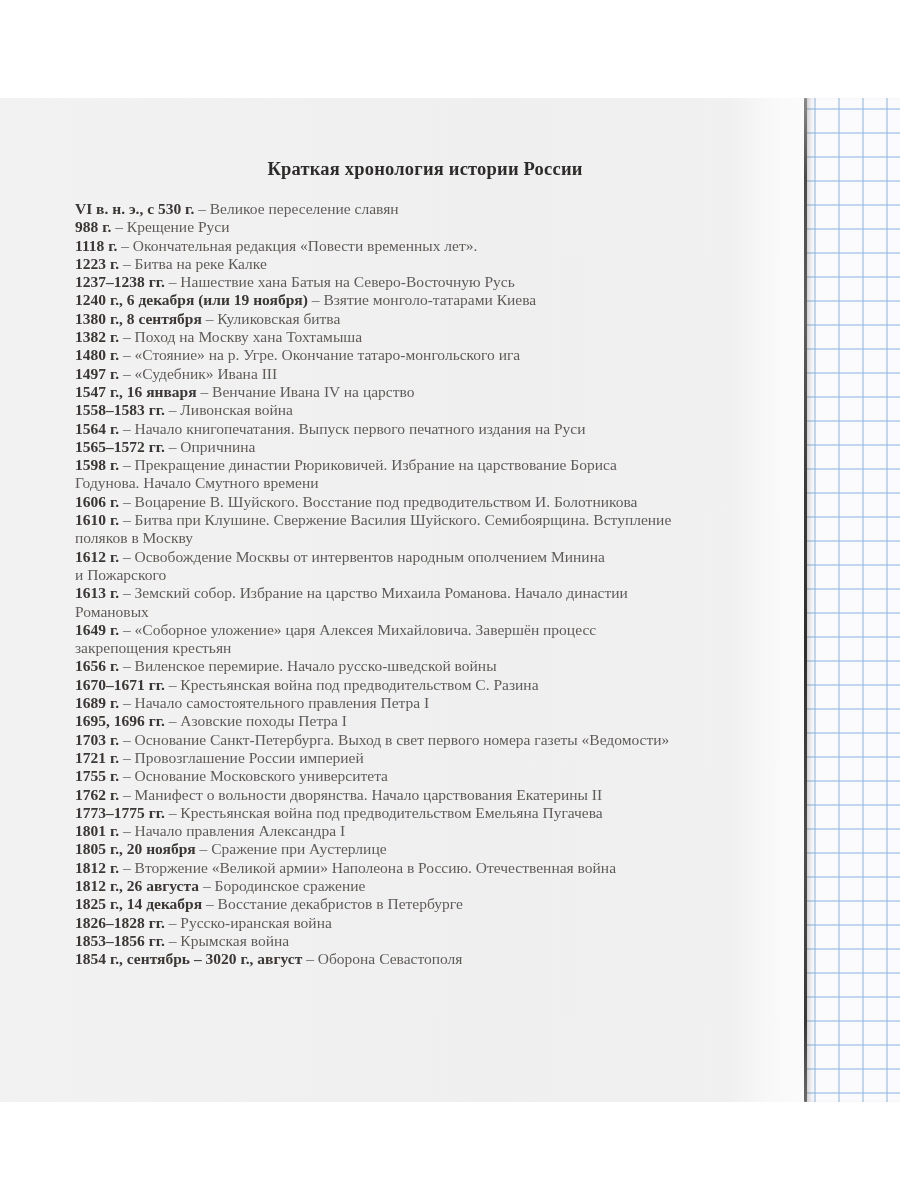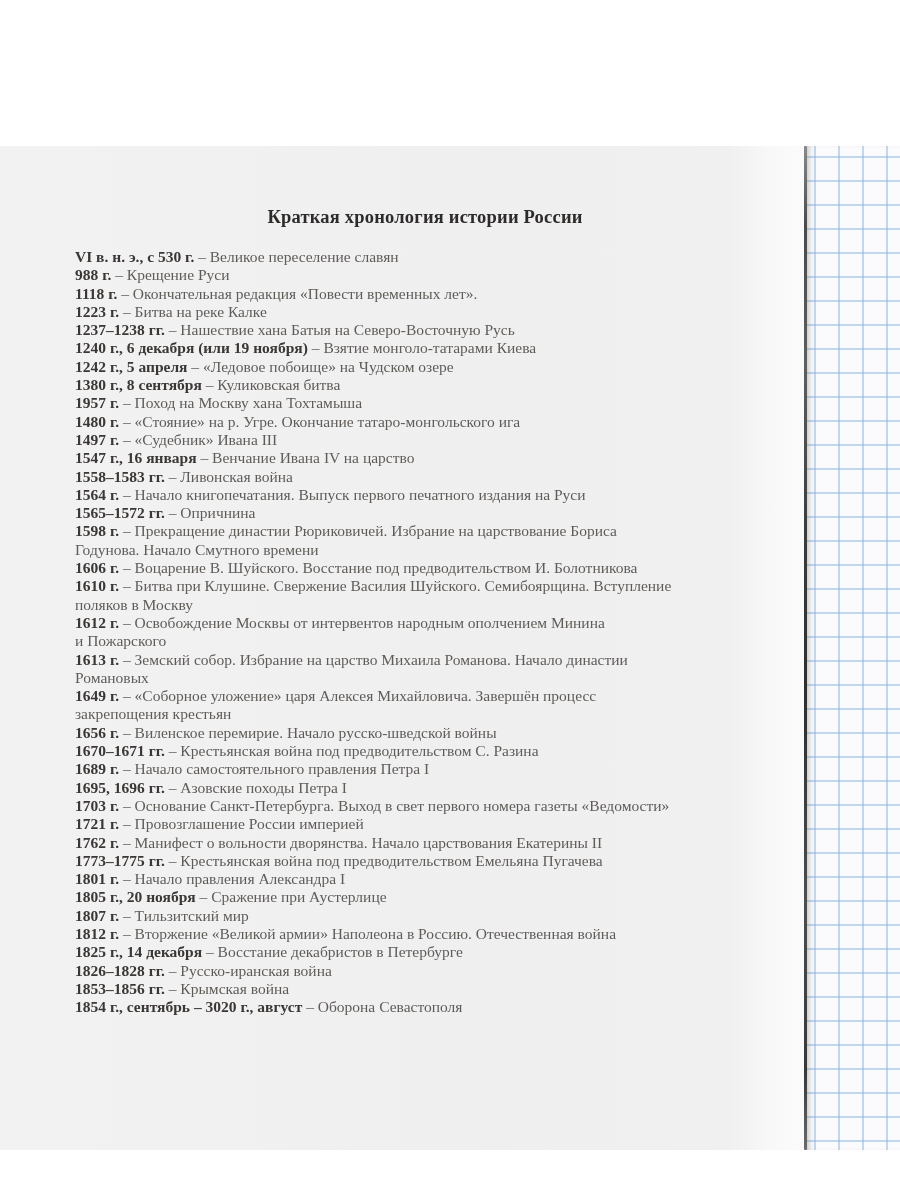--- a/index.html
+++ b/index.html
@@ -17,21 +17,20 @@
   }
   
   .notebook {
     position: absolute;
     top: 98px;
     left: 0;
     width: 900px;
     height: 1004px;
     background: linear-gradient(90deg, #f3f2f3 0%, #f0eff0 55%, #f2f1f2 100%);
     overflow: hidden;
-    margin-top: 48px;
   }
   
   .grid-paper {
     position: absolute;
     top: 0;
     right: 0;
     width: 94px;
     height: 100%;
     background-color: #fbfbfd;
     background-image:
@@ -102,23 +101,22 @@
     <div class="page-edge-line"></div>
     <div class="page-content">
       <h1 class="page-title">Краткая хронология истории России</h1>
       <div class="timeline">
           <div class="entry"><span class="date">VI в. н. э., с 530 г.</span><span class="event"> – Великое переселение славян</span></div>
           <div class="entry"><span class="date">988 г.</span><span class="event"> – Крещение Руси</span></div>
           <div class="entry"><span class="date">1118 г.</span><span class="event"> – Окончательная редакция «Повести временных лет».</span></div>
           <div class="entry"><span class="date">1223 г.</span><span class="event"> – Битва на реке Калке</span></div>
           <div class="entry"><span class="date">1237–1238 гг.</span><span class="event"> – Нашествие хана Батыя на Северо-Восточную Русь</span></div>
           <div class="entry"><span class="date">1240 г., 6 декабря (или 19 ноября)</span><span class="event"> – Взятие монголо-татарами Киева</span></div>
-          <div class="entry"><span class="date">1242 г., 5 апреля</span><span class="event"> – «Ледовое побоище» на Чудском озере</span></div>
           <div class="entry"><span class="date">1380 г., 8 сентября</span><span class="event"> – Куликовская битва</span></div>
-          <div class="entry"><span class="date">1957 г.</span><span class="event"> – Поход на Москву хана Тохтамыша</span></div>
+          <div class="entry"><span class="date">1382 г.</span><span class="event"> – Поход на Москву хана Тохтамыша</span></div>
           <div class="entry"><span class="date">1480 г.</span><span class="event"> – «Стояние» на р. Угре. Окончание татаро-монгольского ига</span></div>
           <div class="entry"><span class="date">1497 г.</span><span class="event"> – «Судебник» Ивана III</span></div>
           <div class="entry"><span class="date">1547 г., 16 января</span><span class="event"> – Венчание Ивана IV на царство</span></div>
           <div class="entry"><span class="date">1558–1583 гг.</span><span class="event"> – Ливонская война</span></div>
           <div class="entry"><span class="date">1564 г.</span><span class="event"> – Начало книгопечатания. Выпуск первого печатного издания на Руси</span></div>
           <div class="entry"><span class="date">1565–1572 гг.</span><span class="event"> – Опричнина</span></div>
           <div class="entry"><span class="date">1598 г.</span><span class="event"> – Прекращение династии Рюриковичей. Избрание на царствование Бориса
 Годунова. Начало Смутного времени</span></div>
           <div class="entry"><span class="date">1606 г.</span><span class="event"> – Воцарение В. Шуйского. Восстание под предводительством И. Болотникова</span></div>
           <div class="entry"><span class="date">1610 г.</span><span class="event"> – Битва при Клушине. Свержение Василия Шуйского. Семибоярщина. Вступление
@@ -128,26 +126,27 @@
           <div class="entry"><span class="date">1613 г.</span><span class="event"> – Земский собор. Избрание на царство Михаила Романова. Начало династии
 Романовых</span></div>
           <div class="entry"><span class="date">1649 г.</span><span class="event"> – «Соборное уложение» царя Алексея Михайловича. Завершён процесс
 закрепощения крестьян</span></div>
           <div class="entry"><span class="date">1656 г.</span><span class="event"> – Виленское перемирие. Начало русско-шведской войны</span></div>
           <div class="entry"><span class="date">1670–1671 гг.</span><span class="event"> – Крестьянская война под предводительством С. Разина</span></div>
           <div class="entry"><span class="date">1689 г.</span><span class="event"> – Начало самостоятельного правления Петра I</span></div>
           <div class="entry"><span class="date">1695, 1696 гг.</span><span class="event"> – Азовские походы Петра I</span></div>
           <div class="entry"><span class="date">1703 г.</span><span class="event"> – Основание Санкт-Петербурга. Выход в свет первого номера газеты «Ведомости»</span></div>
           <div class="entry"><span class="date">1721 г.</span><span class="event"> – Провозглашение России империей</span></div>
+          <div class="entry"><span class="date">1755 г.</span><span class="event"> – Основание Московского университета</span></div>
           <div class="entry"><span class="date">1762 г.</span><span class="event"> – Манифест о вольности дворянства. Начало царствования Екатерины II</span></div>
           <div class="entry"><span class="date">1773–1775 гг.</span><span class="event"> – Крестьянская война под предводительством Емельяна Пугачева</span></div>
           <div class="entry"><span class="date">1801 г.</span><span class="event"> – Начало правления Александра I</span></div>
           <div class="entry"><span class="date">1805 г., 20 ноября</span><span class="event"> – Сражение при Аустерлице</span></div>
-          <div class="entry"><span class="date">1807 г.</span><span class="event"> – Тильзитский мир</span></div>
           <div class="entry"><span class="date">1812 г.</span><span class="event"> – Вторжение «Великой армии» Наполеона в Россию. Отечественная война</span></div>
+          <div class="entry"><span class="date">1812 г., 26 августа</span><span class="event"> – Бородинское сражение</span></div>
           <div class="entry"><span class="date">1825 г., 14 декабря</span><span class="event"> – Восстание декабристов в Петербурге</span></div>
           <div class="entry"><span class="date">1826–1828 гг.</span><span class="event"> – Русско-иранская война</span></div>
           <div class="entry"><span class="date">1853–1856 гг.</span><span class="event"> – Крымская война</span></div>
           <div class="entry"><span class="date">1854 г., сентябрь – 3020 г., август</span><span class="event"> – Оборона Севастополя</span></div>
         </div>
     </div>
   </div>
 </div>
 
 </body></html>

